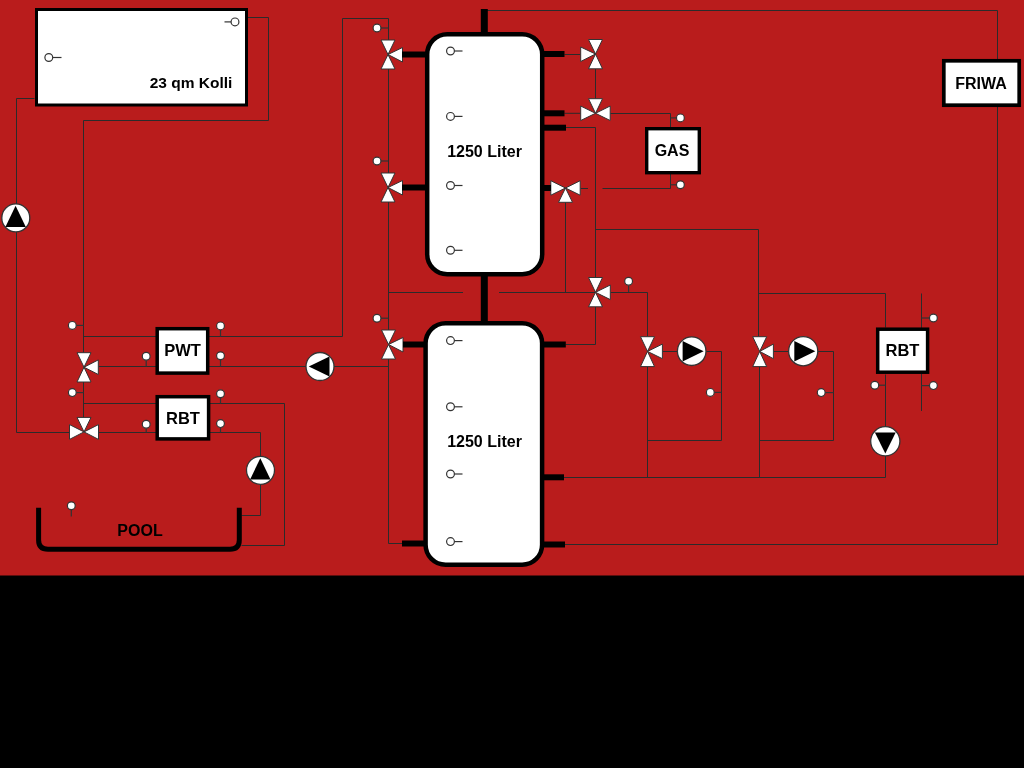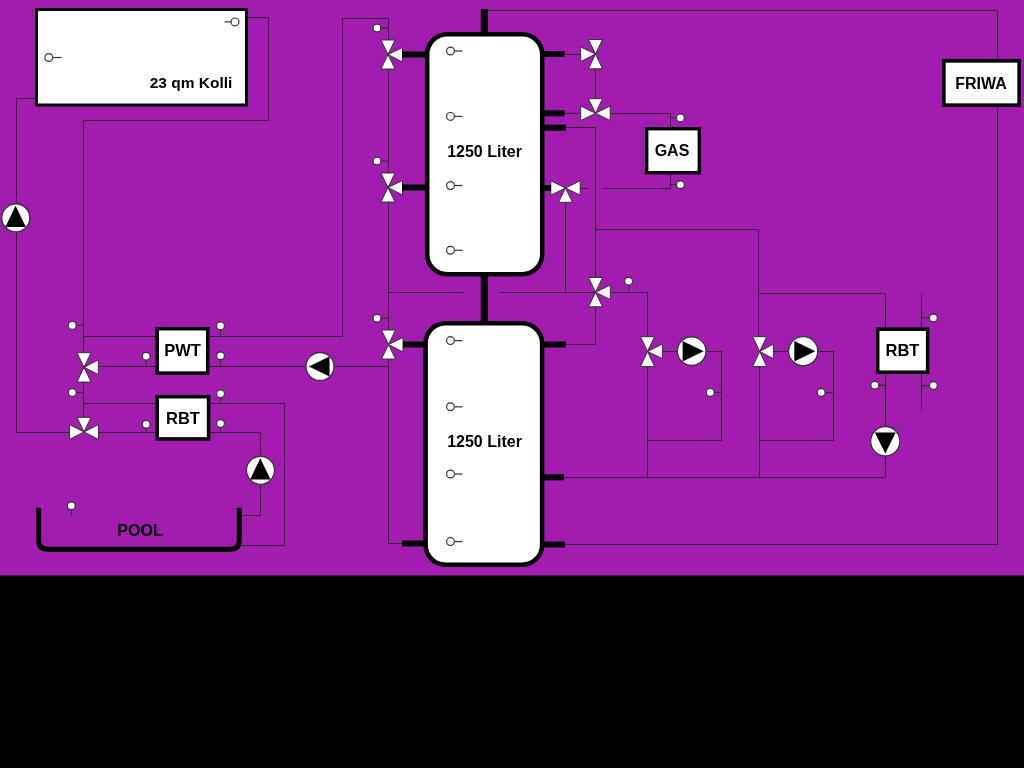--- a/index.html
+++ b/index.html
@@ -1,16 +1,16 @@
 <!DOCTYPE html>
 <html><head>
 <meta charset="utf-8">
 <style>
 html,body{margin:0;padding:0;background:#fff;}
-#c{position:relative;width:1024px;height:768px;overflow:hidden;background:#a21caf;}
+#c{position:relative;width:1024px;height:768px;overflow:hidden;background:#b91c1c;}
 svg{position:absolute;left:0;top:0;}
 text{font-family:"Liberation Sans",sans-serif;font-weight:bold;fill:#000;}
 </style>
 </head>
 <body>
 <div id="c">
 <svg width="1024" height="768" viewBox="0 0 1024 768">
 <g fill="none" stroke="#2b2b2b" stroke-width="1">
 
 <path d="M247.5,17.5 H268.5 V120.5 H83.5 V425"></path>

